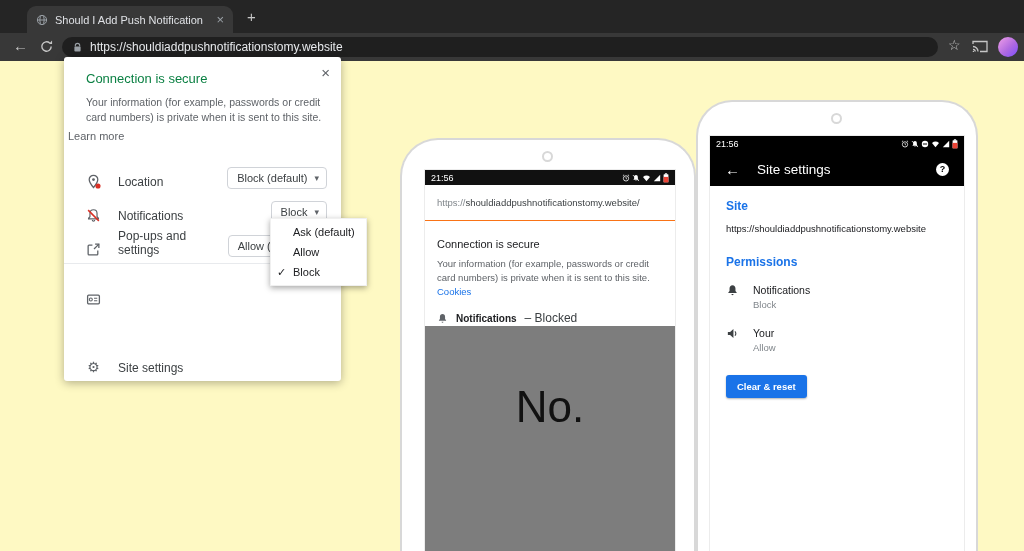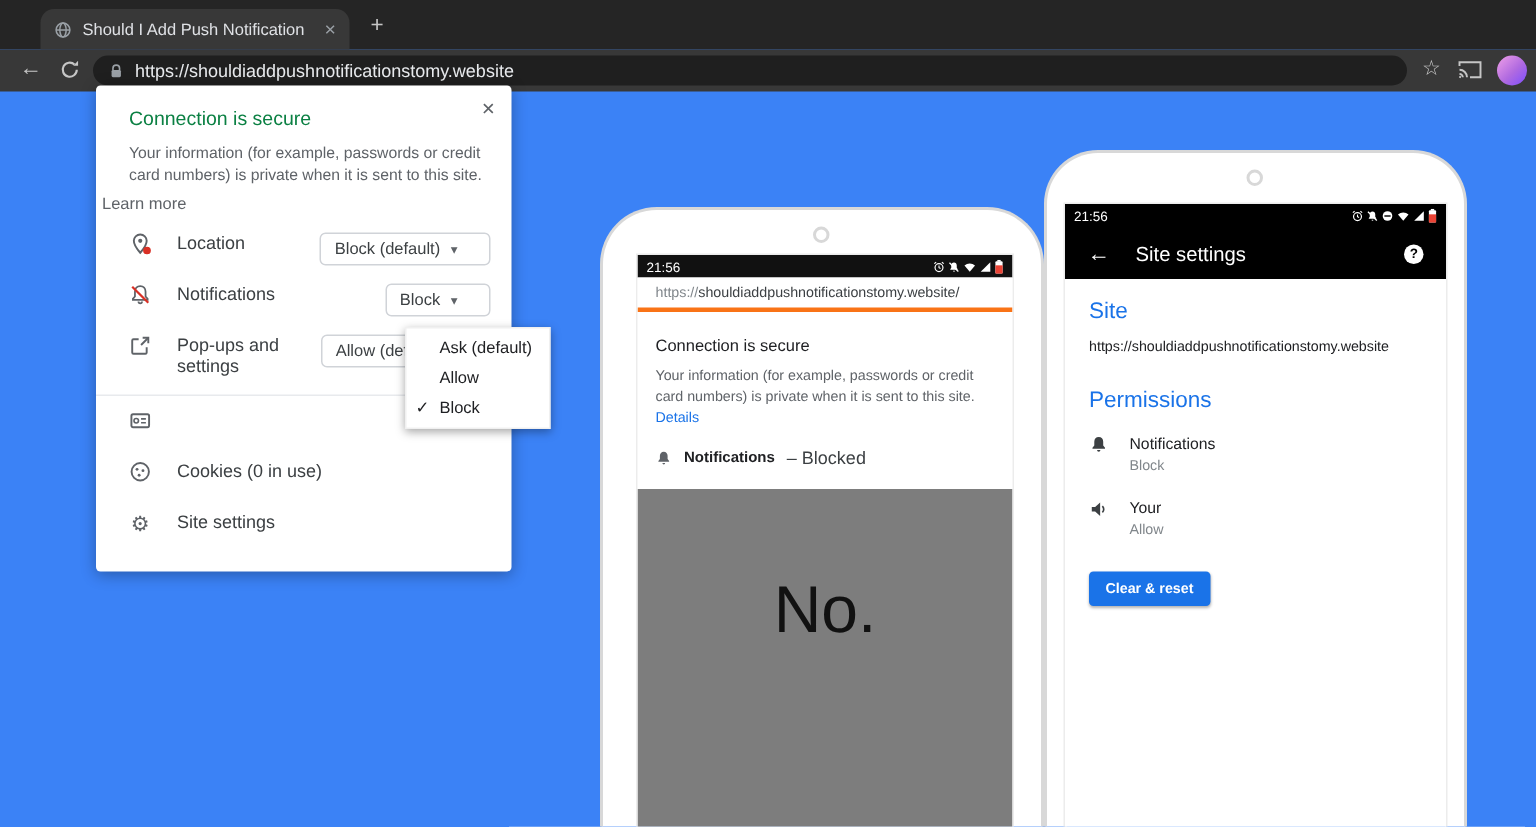--- a/index.html
+++ b/index.html
@@ -1,18 +1,18 @@
 <!DOCTYPE html>
 <html><head>
 <meta charset="utf-8">
 <style>
   * { margin:0; padding:0; box-sizing:border-box; }
   html,body { width:1024px; height:551px; }
   body { font-family:"Liberation Sans","DejaVu Sans",sans-serif; background:#fff; }
-  .stage { position:relative; width:1024px; height:551px; overflow:hidden; background:#3b82f6; }
+  .stage { position:relative; width:1024px; height:551px; overflow:hidden; background:#fef9c3; }
 
   
   .titlebar { position:absolute; left:0; top:0; width:1024px; height:33px; background:#252525; }
   .tab { position:absolute; left:27px; top:6px; width:206px; height:27px; background:#383838;
          border-radius:9px 9px 0 0; display:flex; align-items:center; padding:0 9px; gap:7px; }
   .tab-title { flex:1; color:#dfe1e5; font-size:11px; white-space:nowrap; overflow:hidden; }
   .tab-close { color:#9aa0a6; font-size:13px; line-height:13px; cursor:pointer; }
   .newtab { position:absolute; left:247px; top:8px; color:#c6c6c6; font-size:15px; cursor:pointer; }
   .navbar { position:absolute; left:0; top:33px; width:1024px; height:28px; background:#383838; }
   .nav-back { position:absolute; left:13px; top:4px; color:#c6c6c6; font-size:15px; cursor:pointer; }
@@ -26,26 +26,26 @@
             background:linear-gradient(135deg,#f0a0e8 0%,#b06ae0 55%,#7c4dff 100%); cursor:pointer; }
 
   
   .popup { position:absolute; left:64px; top:57px; width:277px; height:324px; background:#fff;
            border-radius:3px; box-shadow:0 2px 10px rgba(0,0,0,0.3); z-index:5; }
   .popup-close { position:absolute; right:11px; top:7px; color:#5f6368; font-size:15px; cursor:pointer; }
   .popup-title { position:absolute; left:22px; top:14px; font-size:13px; color:#0b8043; }
   .popup-body  { position:absolute; left:22px; top:38px; width:242px; font-size:10.5px; line-height:1.45; color:#5f6368; }
   .learn-more  { position:absolute; left:4px; top:73px; font-size:11px; color:#5f6368; text-decoration:none; cursor:pointer; }
   .perm-row, .info-row { position:absolute; left:0; width:100%; height:34px; display:flex;
-           align-items:flex-start; padding:0 14px 0 22px; }
+           align-items:flex-end; padding:0 14px 0 22px; }
   .perm-icon { width:15px; height:15px; margin-right:17px; flex:none; }
   .glyph-icon { width:15px; margin-right:17px; font-size:14px; color:#5f6368; text-align:center; flex:none; }
   .perm-label, .info-label { flex:1; font-size:12px; color:#3c4043; }
   .perm-select { height:22px; border:1px solid #d0d3d8; border-radius:4px; background:#fff;
-           display:flex; align-items:center; gap:7px; padding:0 21px 0 9px; font-size:11px; color:#3c4043; cursor:pointer; }
+           display:flex; align-items:center; gap:7px; padding:0 7px 0 9px; font-size:11px; color:#3c4043; cursor:pointer; }
   .select-arrow { font-size:9px; color:#5f6368; }
   .popup-divider { position:absolute; left:0; top:206px; width:100%; height:1px; background:#e8eaed; }
   .perm-menu { position:absolute; left:206px; top:161px; width:97px; background:#fff; padding:3px 0;
            box-shadow:0 2px 6px rgba(0,0,0,0.35); border:1px solid #f0f0f0; z-index:8; }
   .menu-item { position:relative; height:20px; line-height:20px; padding-left:22px; font-size:11px; color:#202124; cursor:pointer; }
   .menu-check { position:absolute; left:6px; top:0; font-size:11px; color:#202124; }
 
   
   .phone { position:absolute; background:#fff; border:2px solid #d8d8d8; border-bottom:none; }
   .phone1 { left:400px; top:138px; width:296px; height:520px; border-radius:38px 38px 0 0; }
@@ -54,42 +54,42 @@
             border:2px solid #d8d8d8; border-radius:50%; }
   .screen { position:absolute; background:#fff; box-shadow:0 0 0 1px #ececec; overflow:hidden; }
   .screen1 { left:23px; top:30px; width:250px; height:490px; }
   .screen2 { left:12px; top:34px; width:254px; height:424px; }
 
   .statusbar { display:flex; align-items:center; padding:0 6px; background:#111; }
   .sb1 { height:15px; } .sb2 { height:16px; background:#000; }
   .sb-time { color:#fff; font-size:9px; }
   .sicons { margin-left:auto; display:flex; align-items:center; gap:2px; }
 
-  .urlbar1 { height:23px; display:flex; align-items:center; padding-left:12px; border-bottom:3px solid #f97316; background:#fff; }
+  .urlbar1 { height:36px; display:flex; align-items:center; padding-left:12px; border-bottom:1px solid #f97316; background:#fff; }
   .url-scheme { color:#80868b; font-size:9.5px; }
   .url-host { color:#3c4043; font-size:9.5px; }
 
   .sheet1 { padding:12px 12px 0; }
   .p1-title { font-size:11px; color:#202124; margin-top:5px; }
   .p1-body { font-size:9.5px; color:#5f6368; line-height:1.45; margin-top:7px; width:227px; }
   .details { color:#1a73e8; text-decoration:none; cursor:pointer; }
   .notif-row { display:flex; align-items:center; gap:8px; margin-top:13px; }
   .notif-label { font-size:10px; font-weight:bold; color:#202124; }
   .notif-state { font-size:12px; color:#3c4043; }
   .p1-sitesettings { text-align:right; padding-right:12px; margin-top:13px; font-size:10px; font-weight:bold; color:#1a73e8; cursor:pointer; }
   .graypage { position:absolute; left:0; top:156px; width:100%; height:334px; background:#7d7d7d; text-align:center; }
   .no-text { font-size:44px; color:#111; margin-top:56px; }
 
   .appbar2 { height:34px; background:#000; display:flex; align-items:center; padding:0 15px; gap:17px; }
   .appbar-back { color:#fff; font-size:15px; cursor:pointer; }
   .appbar-title { flex:1; color:#fff; font-size:13.5px; }
   .help-circle { width:13px; height:13px; background:#fff; border-radius:50%; color:#000; font-size:9px;
                  font-weight:bold; text-align:center; line-height:13px; cursor:pointer; }
   .content2 { position:relative; padding:0 16px; }
-  .sec-label { font-size:15px; font-weight:normal; color:#1a73e8; }
+  .sec-label { font-size:12px; font-weight:bold; color:#1a73e8; }
   .sec-site { margin-top:13px; }
   .site-url2 { margin-top:10px; font-size:9.5px; color:#202124; }
   .sec-perm { margin-top:21px; }
   .perm2-row { display:flex; align-items:flex-start; gap:14px; margin-top:15px; }
   .perm2-row + .perm2-row { margin-top:17px; }
   .perm2-texts { display:flex; flex-direction:column; }
   .perm2-label { font-size:10.5px; color:#202124; }
   .perm2-value { font-size:9.5px; color:#80868b; margin-top:3px; }
   .reset-btn { display:inline-block; margin-top:22px; background:#1a73e8; color:#fff; font-size:9.5px;
                font-weight:bold; padding:6px 11px; border-radius:3px; border:none; cursor:pointer;
@@ -184,29 +184,20 @@
     <div class="popup-divider"></div>
 
     <div class="info-row" style="top:216px">
       <svg class="perm-icon" viewBox="0 0 14 14">
           <rect x="1.5" y="3" width="11" height="8" rx="1" fill="none" stroke="#5f6368" stroke-width="1.2"></rect>
           <circle cx="4.5" cy="7" r="1.4" fill="none" stroke="#5f6368" stroke-width="1"></circle>
           <path d="M7.5 5.8h3M7.5 8.2h3" stroke="#5f6368" stroke-width="1"></path>
         </svg>
     </div>
 
-    <div class="info-row" style="top:250px">
-      <svg class="perm-icon" viewBox="0 0 14 14">
-          <circle cx="7" cy="7" r="5.4" fill="none" stroke="#5f6368" stroke-width="1.2"></circle>
-          <circle cx="5" cy="5.5" r="0.9" fill="#5f6368"></circle>
-          <circle cx="8.7" cy="6.3" r="0.9" fill="#5f6368"></circle>
-          <circle cx="6.3" cy="9.2" r="0.9" fill="#5f6368"></circle>
-        </svg>
-      <span class="info-label">Cookies (0 in use)</span>
-    </div>
 
     <div class="info-row" style="top:284px">
       <span class="glyph-icon">⚙</span>
       <span class="info-label">Site settings</span>
     </div>
 
     <div class="perm-menu">
       <div class="menu-item">Ask (default)</div>
       <div class="menu-item">Allow</div>
       <div class="menu-item">
@@ -247,21 +238,21 @@
         </span>
       </div>
 
       <div class="urlbar1">
         <span class="url-scheme">https://</span>
           <span class="url-host">shouldiaddpushnotificationstomy.website/</span>
       </div>
 
       <div class="sheet1">
         <div class="p1-title">Connection is secure</div>
-        <div class="p1-body"><span>Your information (for example, passwords or credit card numbers) is private when it is sent to this site.</span> <a class="details">Details</a></div>
+        <div class="p1-body"><span>Your information (for example, passwords or credit card numbers) is private when it is sent to this site.</span> <a class="details">Cookies</a></div>
         <div class="notif-row">
           <svg viewBox="0 0 12 12" width="11" height="11">
               <path d="M6 1.2c-1.7 0-2.8 1.2-2.8 3v2.4L2.1 8v.5h7.8V8L8.8 6.6V4.2c0-1.8-1.1-3-2.8-3z" fill="#5f6368"></path>
               <path d="M5 9.5a1 1 0 0 0 2 0z" fill="#5f6368"></path>
             </svg>
           <span class="notif-label">Notifications</span>
           <span class="notif-state">–  Blocked</span>
         </div>
         <div class="p1-sitesettings">Site Settings</div>
       </div>

